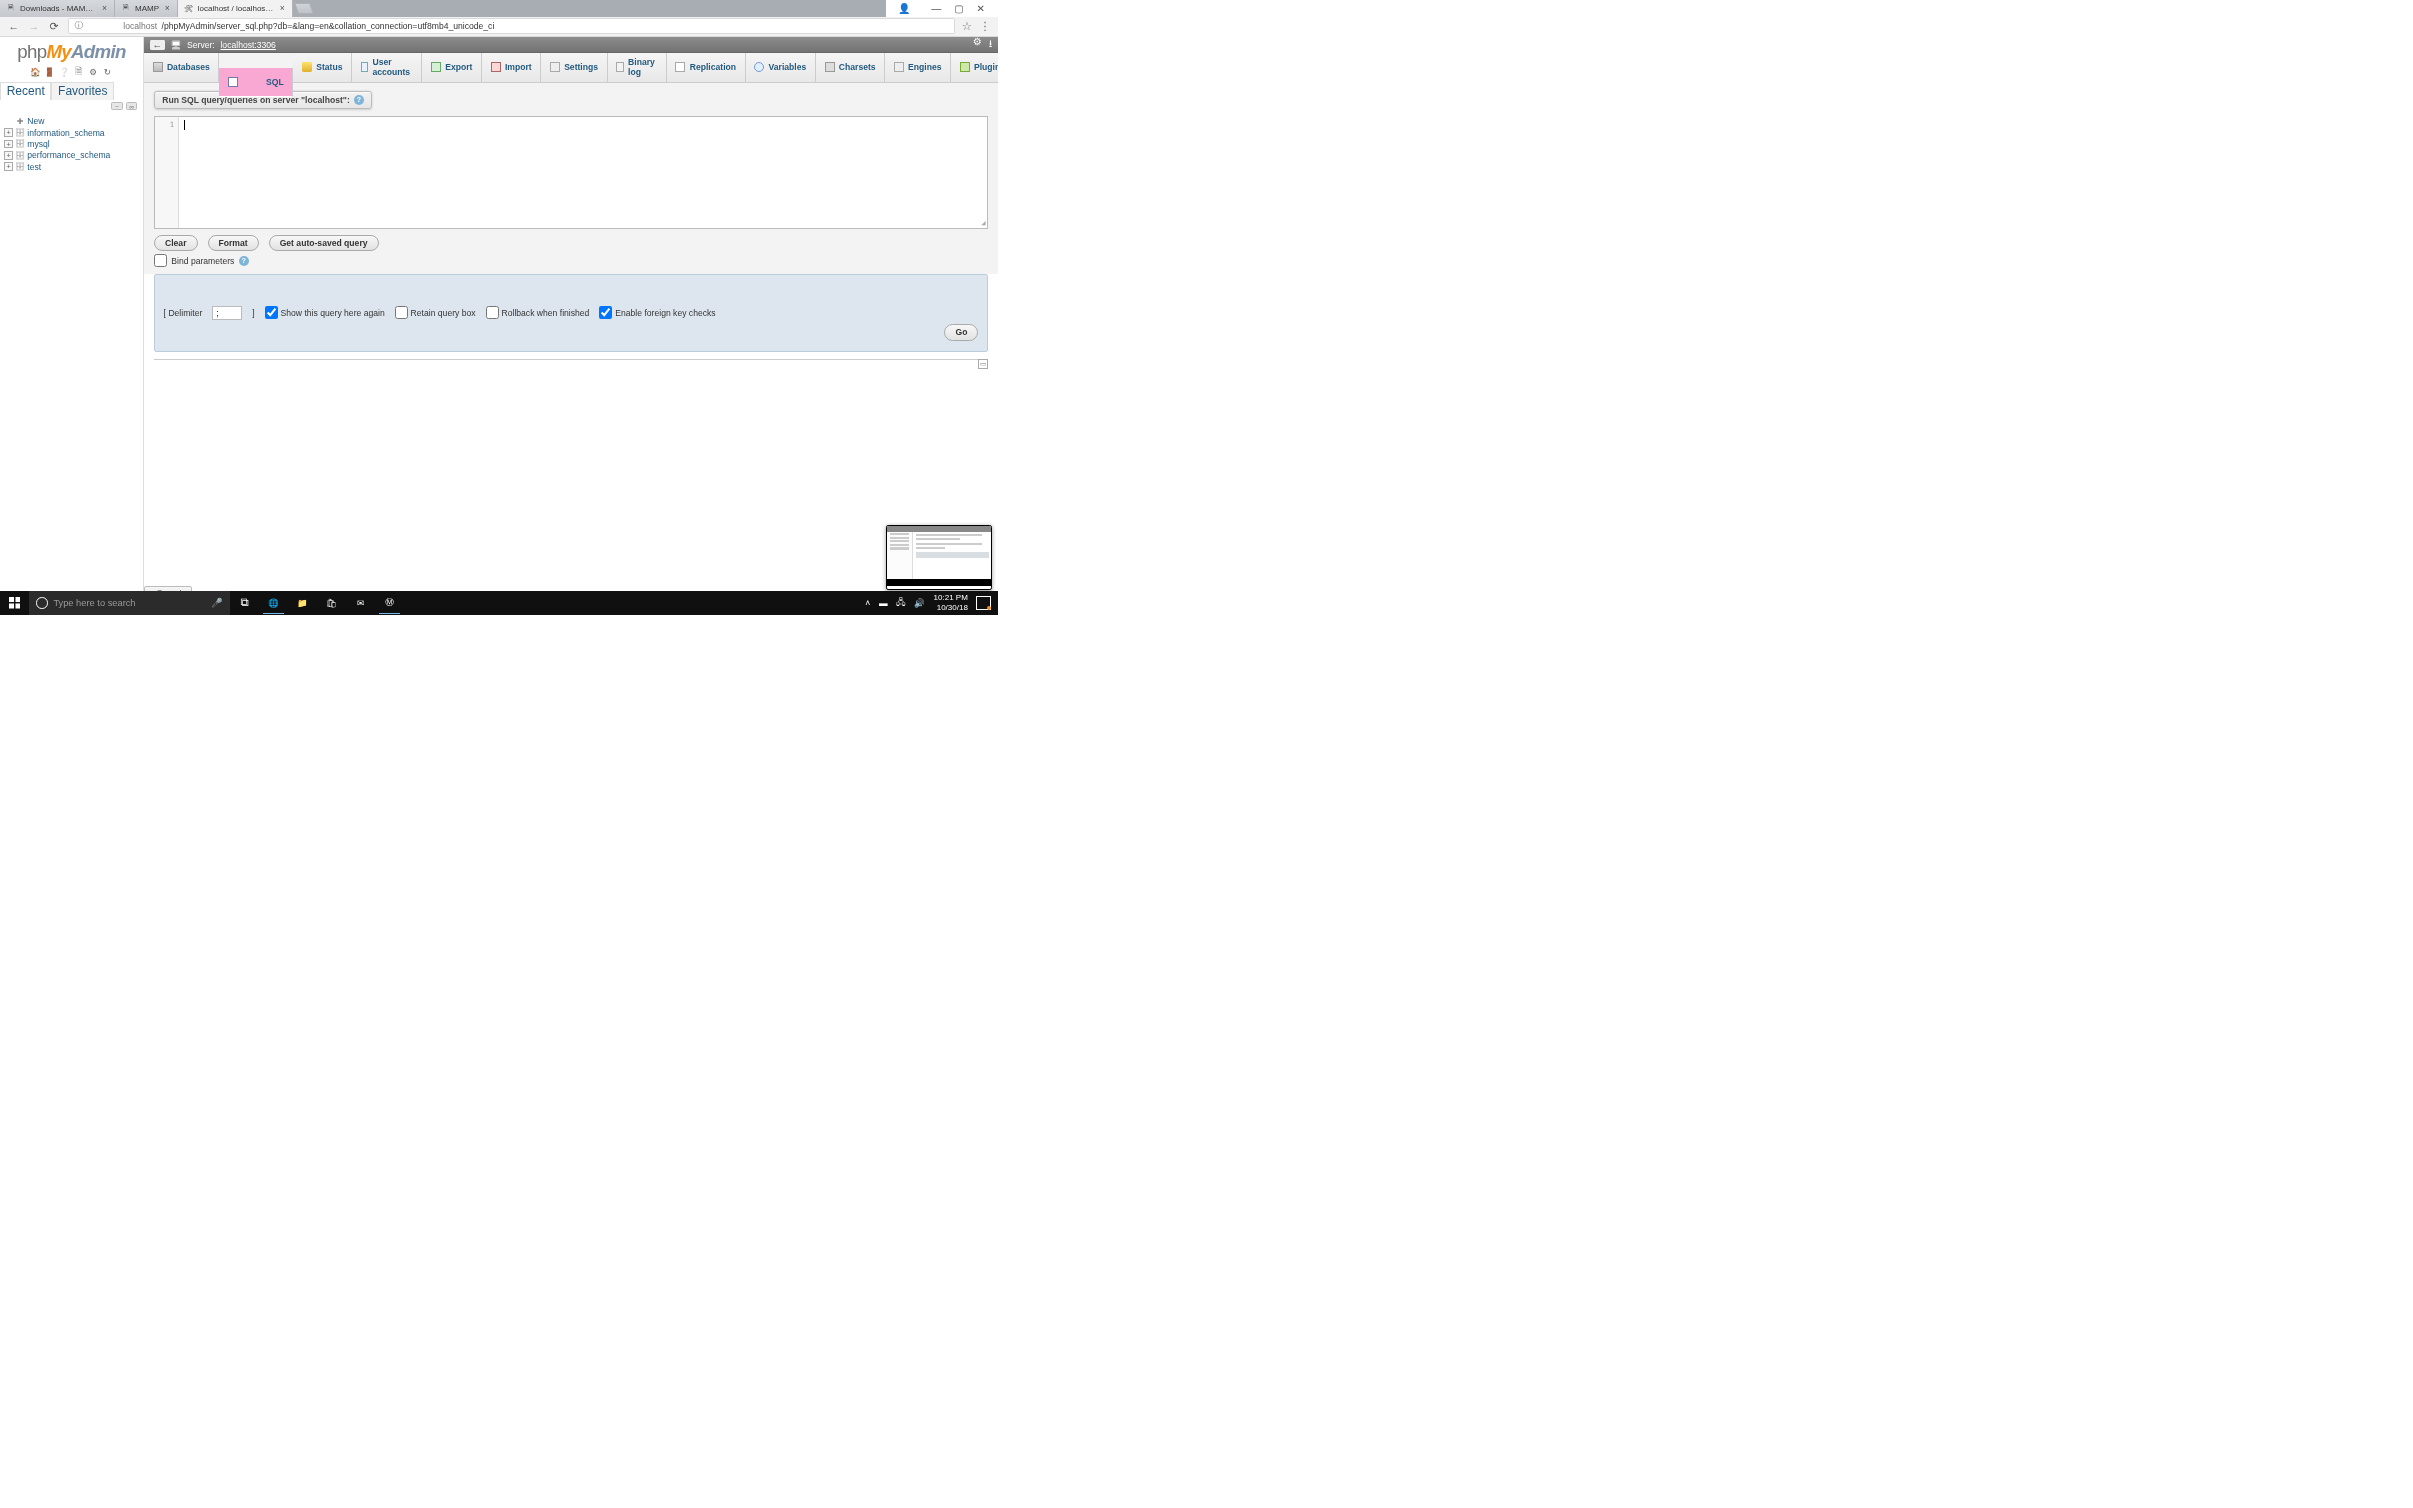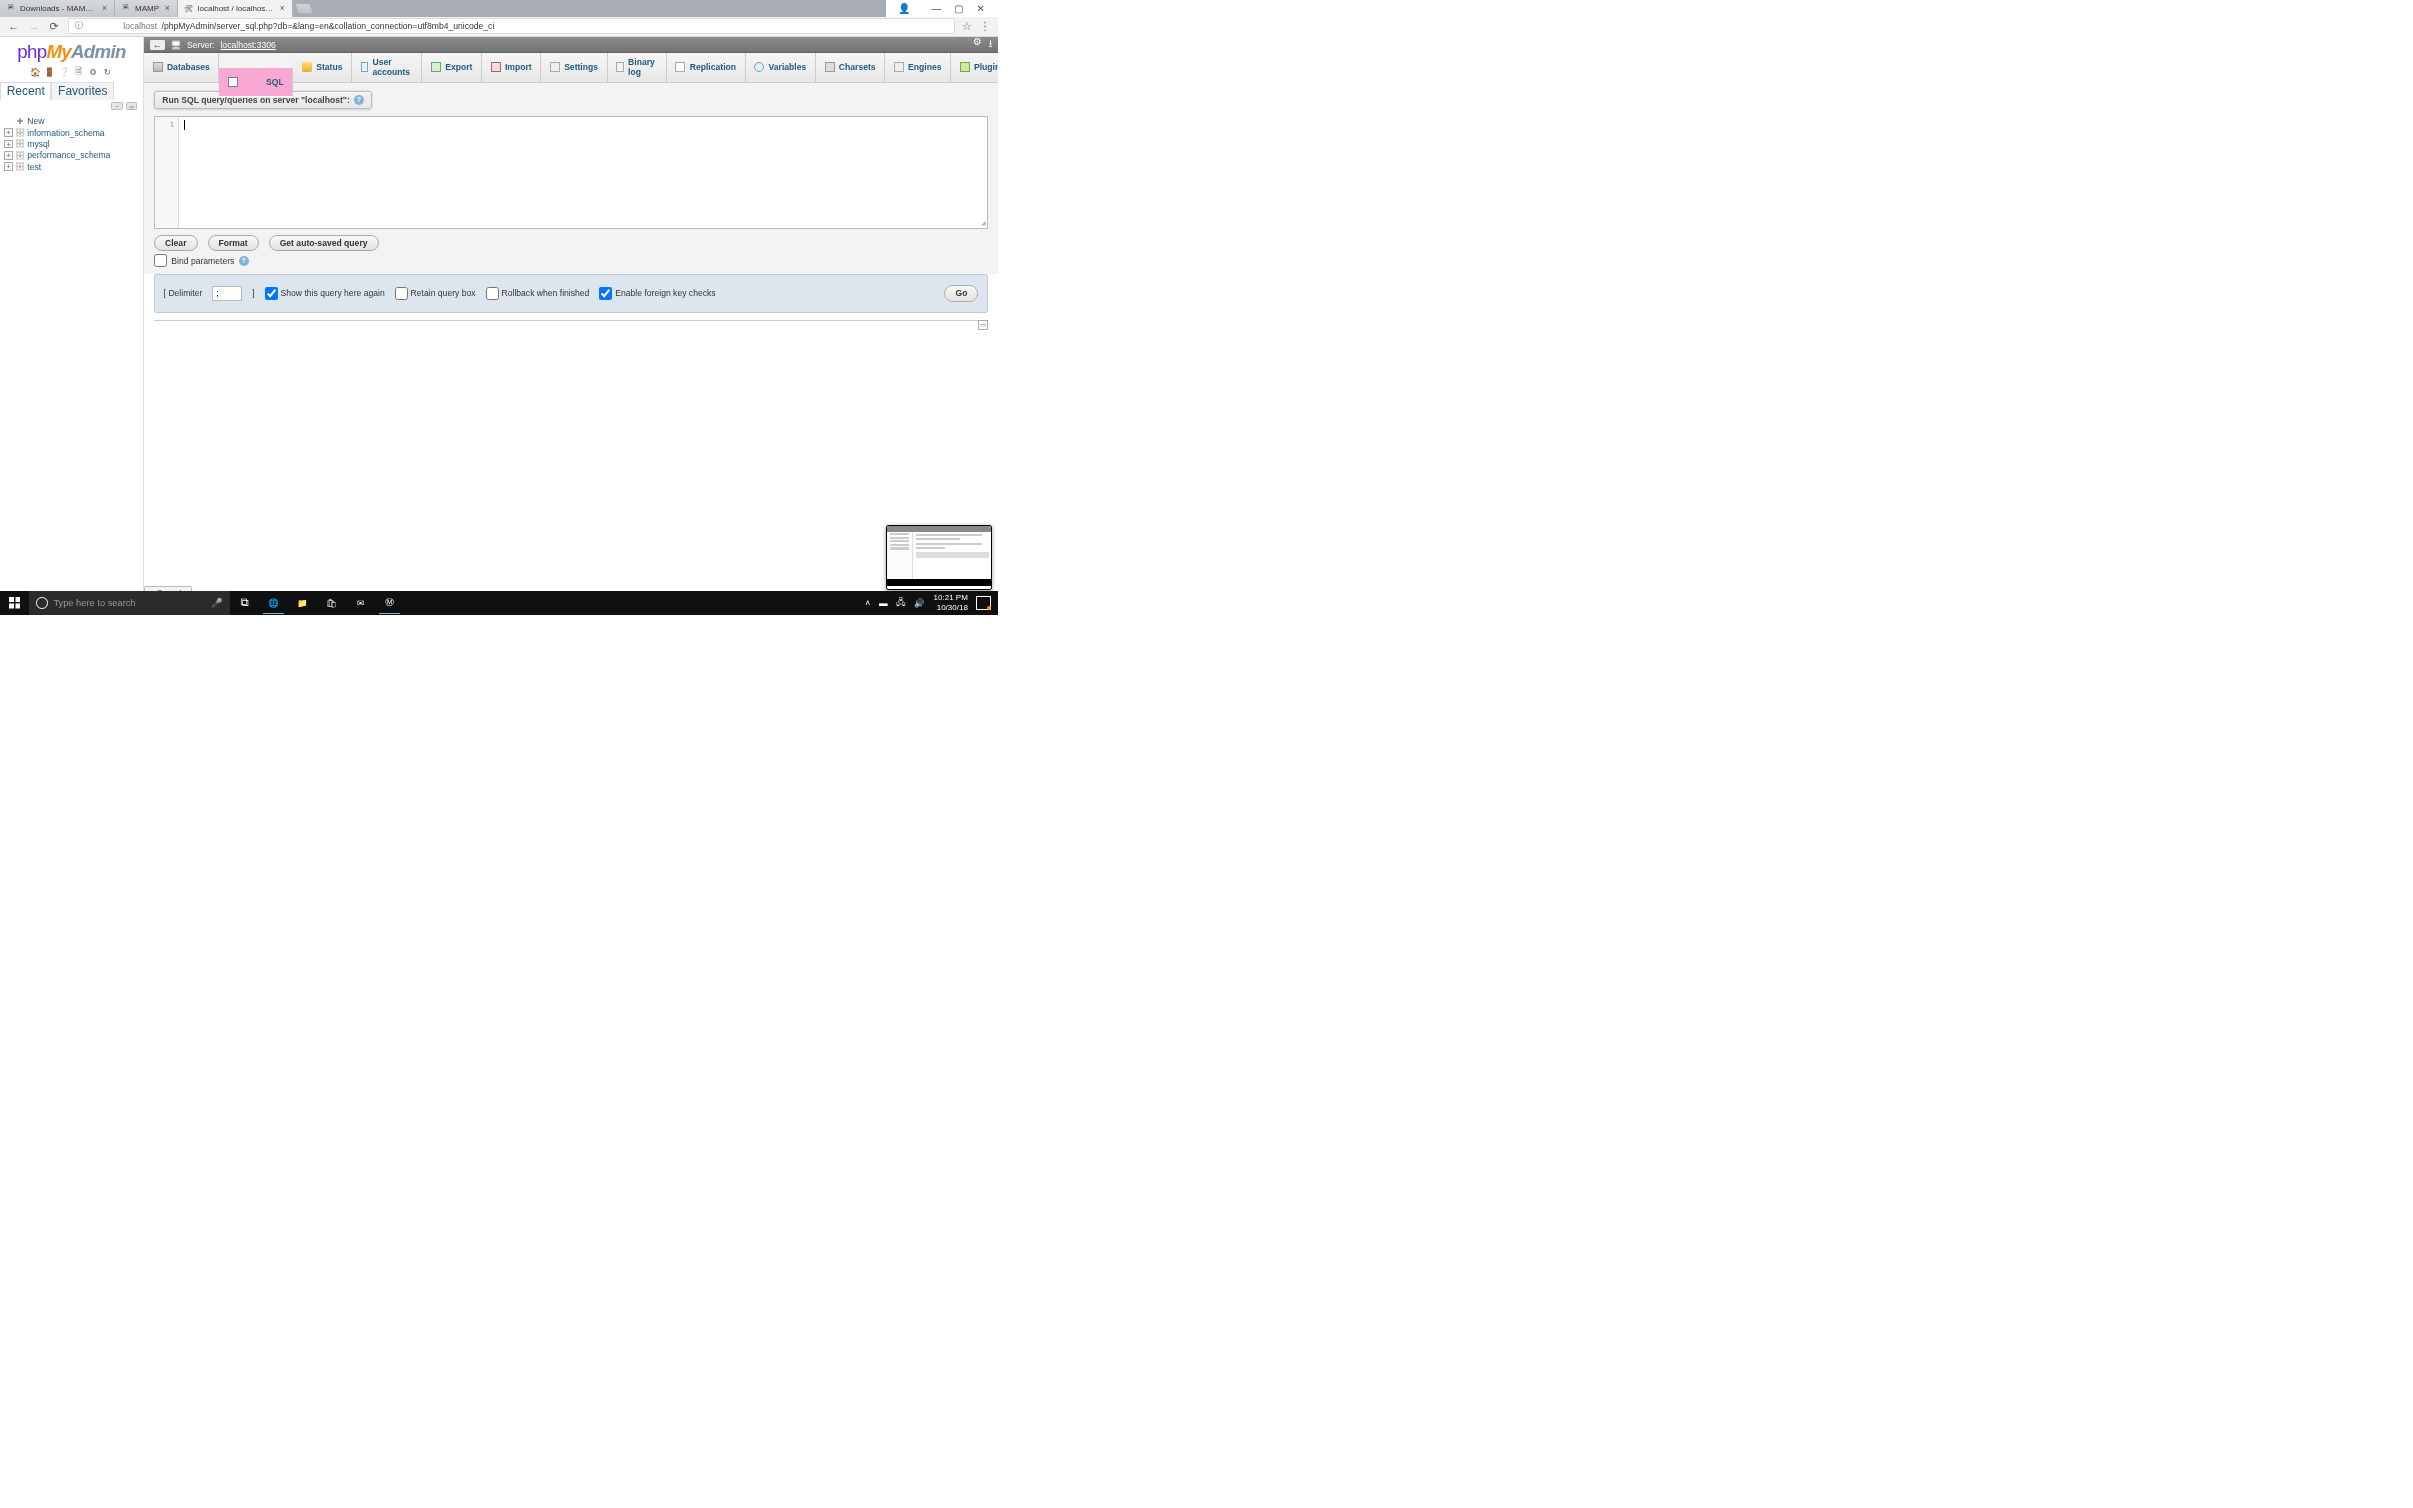--- a/index.html
+++ b/index.html
@@ -28,21 +28,21 @@
 .url-path { color: #333; }
 .star-i { color: #6b6b6b; font-size: 11.5px; cursor: pointer; }
 .menu-dots { color: #6b6b6b; font-size: 11.5px; cursor: pointer; }
 
 
 .page { position: absolute; top: 37px; left: 0; right: 0; bottom: 24.4px; display: flex; }
 
 
 .sidebar { width: 144px; background: #fff; border-right: 0.7px solid #ddd; display: flex; flex-direction: column; }
 .pma-logo { text-align: center; padding: 4.3px 0 1.4px; font-family: Tahoma,sans-serif; font-size: 18.7px; letter-spacing: -0.7px; }
-.pma-logo .l1 { color: #6d28d9; font-weight: normal; }
+.pma-logo .l1 { color: #737373; font-weight: normal; }
 .pma-logo .l2 { color: #f29111; font-weight: bold; font-style: italic; }
 .pma-logo .l3 { color: #7c90a7; font-weight: bold; font-style: italic; }
 .sb-icons { display: flex; justify-content: center; gap: 2.9px; padding: 1.4px 0 4.3px; }
 .sb-icons span { width: 11.5px; height: 11.5px; display: inline-flex; align-items: center; justify-content: center; font-size: 8.6px; color: #666; cursor: pointer; }
 .sb-tabs { display: flex; }
 .sb-tab { flex: 0 0 auto; padding: 1.4px 5.7px; font-size: 12px; color: #235a81; background: #f3f3f3; border: 0.7px solid #ddd; border-bottom: none; cursor: pointer; }
 .sb-tab.active { background: #fff; }
 .sb-collapse { display: flex; justify-content: flex-end; gap: 2.9px; padding: 2.2px 5.7px; }
 .sb-collapse span { width: 11.5px; height: 8.6px; background: #e6e6e6; border: 0.7px solid #bbb; border-radius: 1.4px; cursor: pointer; font-size: 6.5px; text-align: center; line-height: 7.2px; color: #777; }
 .tree { padding: 2.9px 4.3px; font-size: 8.6px; color: #235a81; }
@@ -93,21 +93,21 @@
 
 .btnrow { padding: 5.7px 0 2.9px; display: flex; gap: 10px; align-items: center; }
 .btn { background: linear-gradient(#f8f8f8,#e2e2e2); border: 0.7px solid #aaa; border-radius: 8.6px; padding: 2.2px 10px; font-size: 8.6px; font-weight: bold; color: #333; cursor: pointer; }
 .bind-row { padding: 0 0 7.2px; display: flex; align-items: center; gap: 4.3px; font-size: 8.6px; color: #333; }
 .bind-row .help-i { width: 10px; height: 10px; border-radius: 50%; background: #7db4d8; color: #fff; font-size: 7.2px; text-align: center; line-height: 10px; font-weight: bold; }
 
 .options-bar { background: #dde6ef; border: 0.7px solid #bcd; border-radius: 2.2px; margin: 0 10px 4.3px; padding: 10px 8.6px; display: flex; align-items: center; gap: 10px; font-size: 8.6px; color: #333; }
 .options-bar .delim-lbl { color: #333; }
 .delim-input { width: 30px; border: 0.7px solid #bbb; padding: 1.4px 2.9px; font-size: 8.6px; background: #fff; text-align:left;}
 .opt { display: flex; align-items: center; gap: 2.9px; }
-.go-btn { margin-left: auto; background: linear-gradient(#f8f8f8,#e2e2e2); border: 0.7px solid #aaa; border-radius: 8.6px; padding: 2.2px 10px; font-size: 8.6px; font-weight: bold; color: #333; cursor: pointer; }
+.go-btn { margin-left: auto; background: linear-gradient(#f8f8f8,#e2e2e2); border: 0.7px solid #aaa; border-radius: 8.6px; padding: 2.2px 10px; font-size: 8.6px; font-weight: bold; color: #333; cursor: pointer; margin-top: 39px; }
 
 .divider-area { padding: 2.9px 10px 0; }
 .divider-area hr { border: none; border-top: 0.7px solid #ccc; }
 .float-icon { float: right; width: 10px; height: 10px; background: #fff; border: 0.7px solid #aaa; font-size: 6.5px; color: #777; text-align: center; line-height: 8.6px; cursor: pointer; }
 
 .console-tab { position: absolute; left: 144px; bottom: 24.4px; background: linear-gradient(#f5f5f5,#e4e4e4); border: 0.7px solid #bbb; border-bottom: none; border-radius: 2.2px 2.2px 0 0; padding: 1.4px 5.7px; font-size: 8px; color: #444; cursor: pointer; display: flex; align-items: center; gap: 2.9px; }
 
 
 .pip { position: absolute; right: 5.7px; bottom: 33px; width: 106px; height: 65px; border: 1.4px solid #000; background: #fff; box-shadow: 0 1.4px 4.3px rgba(0,0,0,.4); border-radius: 2.2px; overflow: hidden; }
 .pip-header { height: 5.7px; background: #888; }

